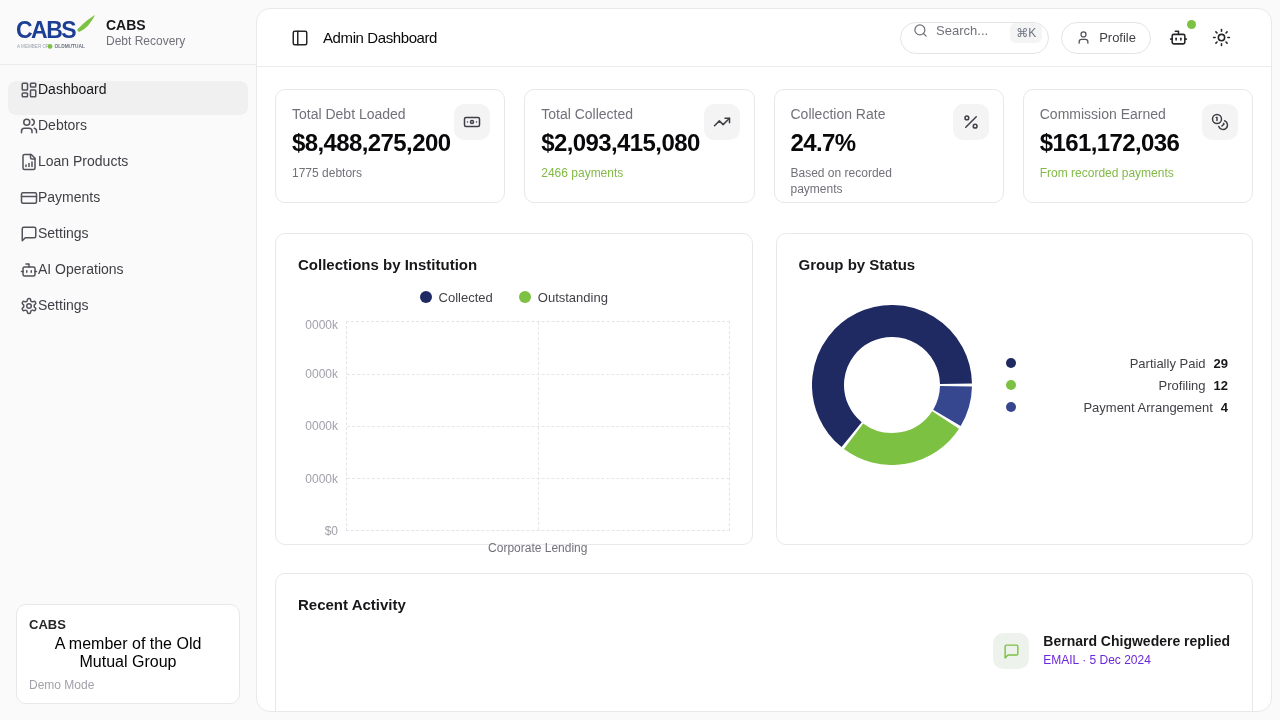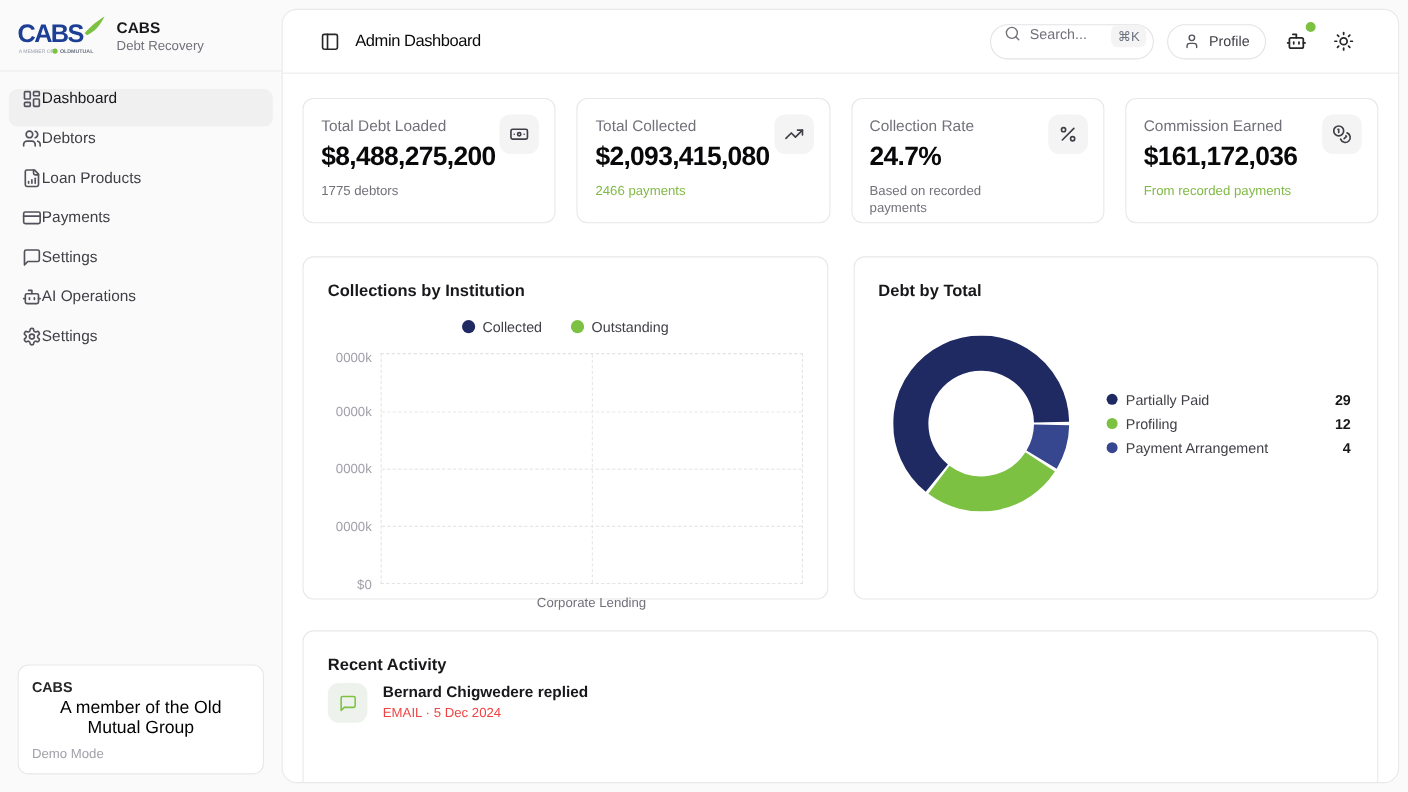--- a/index.html
+++ b/index.html
@@ -73,30 +73,30 @@
   .gridline { position:absolute; left:0; right:0; border-top:1px dashed #e7e7ea; }
   .vline { position:absolute; top:0; bottom:0; left:50%; border-left:1px dashed #e7e7ea; }
   .bars { position:absolute; bottom:0; left:50%; transform:translateX(-50%); display:flex; align-items:flex-end; gap:5px; }
   .bar { width:22px; }
   .x-label { text-align:center; font-size:12px; color:#71717a; margin-top:10px; margin-left:48px; }
 
   .donut-row { display:flex; align-items:center; margin-top:32px; padding-left:13px; }
   .donut-legend { flex:1; margin-left:34px; margin-right:2px; display:flex; flex-direction:column; gap:7px; }
   .dleg-row { display:flex; align-items:center; gap:8px; height:15px; }
   .dleg-dot { width:10px; height:10px; border-radius:50%; flex:0 0 10px; }
-  .dleg-label { font-size:13px; color:#3f3f46; flex:1; }
+  .dleg-label { font-size:13px; color:#3f3f46; flex:1;text-align:right; }
   .dleg-value { font-size:13px; font-weight:700; color:#18181b; }
 
   
   .activity-card { border:1px solid #e8e8ea; border-radius:10px; background:#fff; padding:22px; margin-top:28px; height:180px; }
-  .activity-item { display:flex; align-items:flex-start; gap:14px; margin-top:8px; }
+  .activity-item { display:flex; align-items:flex-start; gap:14px; margin-top:20px;justify-content:flex-end; }
   .act-iconbox { width:36px; height:36px; border-radius:10px; background:#eef2ec; display:flex; align-items:center; justify-content:center; }
   .act-iconbox svg { width:17px; height:17px; }
   .act-name { font-size:14px; font-weight:600; color:#18181b; }
-  .act-meta { font-size:12px; color:#ef4444; margin-top:4px; }
+  .act-meta { font-size:12px; color:#6d28d9; margin-top:4px; }
 </style>
 </head>
 <body>
 
 <aside class="sidebar">
   <div class="side-logo">
     <svg width="80" height="38" viewBox="0 0 80 38">
       <text x="0" y="24" font-size="23" font-weight="800" letter-spacing="-1.5" fill="#1c3e94">CABS</text>
       <path d="M61 16 C67 9 74 4 79 1 C75 9 70 15 63 18 Z" fill="#7cc142"></path>
       <text x="1" y="34" font-size="4.6" fill="#9ca3af">A MEMBER OF</text>
@@ -318,21 +318,21 @@
             <div class="bars">
               <div class="bar" style="height: 27.9122%; background: rgb(31, 42, 99);"></div>
               <div class="bar" style="height: 85.2648%; background: rgb(124, 193, 66);"></div>
             </div>
           </div>
         </div>
         <div class="x-label">Corporate Lending</div>
       </div>
 
       <div class="chart-card">
-        <div class="chart-title">Debt by Total</div>
+        <div class="chart-title">Group by Status</div>
         <div class="donut-row">
           <svg width="160" height="160" viewBox="0 0 160 160" id="donut-svg">
               <path d="M 143.99 78.77 A 64 64 0 1 0 39.64 129.67" fill="none" stroke="#1f2a63" stroke-width="32"></path>
               <path d="M 41.57 131.18 A 64 64 0 0 0 133.61 114.95" fill="none" stroke="#7cc142" stroke-width="32"></path>
               <path d="M 134.92 112.87 A 64 64 0 0 0 143.99 81.23" fill="none" stroke="#36478f" stroke-width="32"></path>
             </svg>
           <div class="donut-legend">
             <div class="dleg-row">
               <span class="dleg-dot" style="background: rgb(31, 42, 99);"></span>
               <span class="dleg-label">Partially Paid</span>

